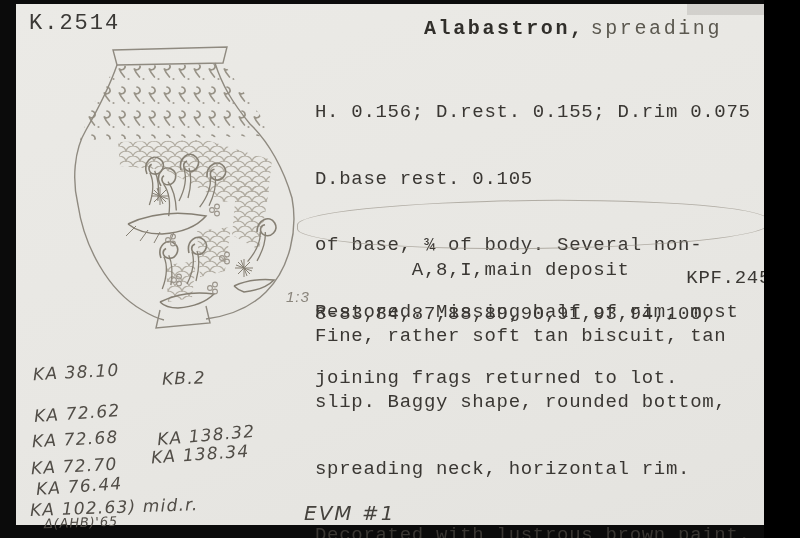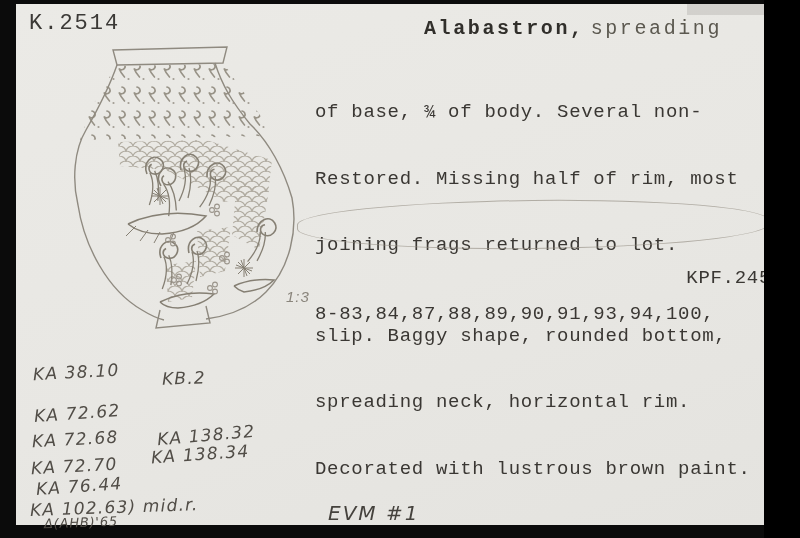--- a/index.html
+++ b/index.html
@@ -25,54 +25,58 @@
   #desc{top:277px;}
   #desc .line{height:22.3px;line-height:22.3px;}
   
   .loop{position:absolute;left:281px;top:196px;width:470px;height:47px;
         border:1.6px solid rgba(148,142,130,.65);border-radius:50%/ 46%;
         transform:rotate(-.6deg);}
   
   .hand{position:absolute;font-family:"DejaVu Sans",sans-serif;font-style:italic;
         color:#514d47;font-size:17px;letter-spacing:1.2px;white-space:pre;}
   .hand.small{font-size:13px;letter-spacing:.8px;}
-  .evm{position:absolute;left:312px;top:497px;font-family:"DejaVu Sans",sans-serif;
+  .evm{position:absolute;left:288px;top:497px;font-family:"DejaVu Sans",sans-serif;
        font-style:italic;font-size:20px;letter-spacing:2px;color:#45423d;}
   .scalenote{position:absolute;left:270px;top:284px;font-family:Liberation Sans, sans-serif;
        font-style:italic;font-size:15px;color:#8a857c;letter-spacing:1px;}
   
   #sketch{position:absolute;left:40px;top:32px;}
 </style>
 </head>
 <body>
 
 <div id="stage">
   <div id="card">
     <div class="tape"></div>
 
     <div class="kno typed">K.2514</div>
 
     <div class="titlebar"><span class="t1">Alabastron,</span><span class="t2">spreading</span>
     </div>
 
     <div id="dims" class="block typed">
+      <div class="line">H. 0.156; D.rest. 0.155; D.rim 0.075</div>
+      <div class="line">D.base rest. 0.105</div>
       <div class="line">of base, ¾ of body. Several non-</div>
       <div class="line">Restored. Missing half of rim, most</div>
       <div class="line">joining frags returned to lot.</div>
     </div>
 
     <div id="deposit" class="block typed">
       <div class="row1">
+        <span>A,8,I,main deposit</span>
         <span class="ref">KPF.245</span>
       </div>
       <div class="line">8-83,84,87,88,89,90,91,93,94,100,</div>
     </div>
     <div class="loop"></div>
 
     <div id="desc" class="block typed">
+      <div class="line">Fine, rather soft tan biscuit, tan</div>
       <div class="line">slip. Baggy shape, rounded bottom,</div>
       <div class="line">spreading neck, horizontal rim.</div>
       <div class="line">Decorated with lustrous brown paint.</div>
       
       
       
       
       
       
     </div>

